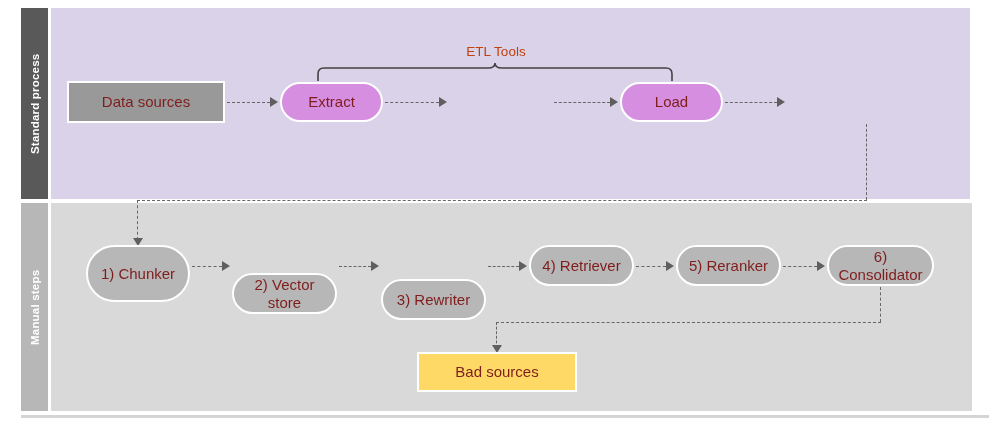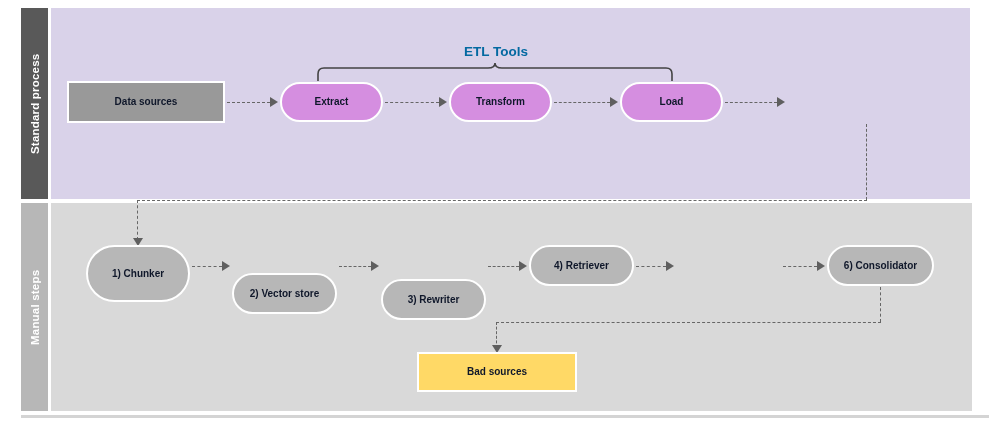--- a/index.html
+++ b/index.html
@@ -51,23 +51,23 @@
     background: #d4d4d4;
   }
 
   
   .node {
     position: absolute;
     display: flex;
     align-items: center;
     justify-content: center;
     text-align: center;
-    color: #0f172a;
-    font-weight: bold;
-    font-size: 10px;
+    color: #7f1d1d;
+    font-weight: normal;
+    font-size: 15px;
     line-height: 1.15;
     box-sizing: border-box;
     border: 2px solid #ffffff;
     padding: 0 6px;
   }
   .node.rect { border-radius: 0; }
   .node.pill { border-radius: 999px; }
 
   .n-grey   { background: #999999; }
   .n-purple { background: #d58ee0; }
@@ -108,22 +108,22 @@
     width: 358px;
     height: 20px;
   }
   #etl-label {
     position: absolute;
     left: 416px;
     top: 44px;
     width: 160px;
     text-align: center;
     font-size: 13.5px;
-    color: #0369a1;
-    font-weight: bold;
+    color: #c2410c;
+    font-weight: normal;
   }
 </style>
 </head>
 <body>
 
 <div id="canvas">
 
   <div id="lane-top-body" class="lane-body"></div>
   <div id="lane-top-label" class="lane-label">Standard process</div>
 
@@ -138,23 +138,20 @@
   </svg>
 
   <div class="node rect n-grey" style="left:67px;  top:81px;  width:158px; height:42px;">
     <span>Data sources</span>
   </div>
 
   <div class="node pill n-purple" style="left:280px; top:82px; width:103px; height:40px;">
     <span>Extract</span>
   </div>
 
-  <div class="node pill n-purple" style="left:449px; top:82px; width:103px; height:40px;">
-    <span>Transform</span>
-  </div>
 
   <div class="node pill n-purple" style="left:620px; top:82px; width:103px; height:40px;">
     <span>Load</span>
   </div>
 
 
   <div class="dash-h" style="left:227px; top:102px; width:43px;"></div>
   <div class="arrow-r" style="left:270px; top:97px;"></div>
 
   <div class="dash-h" style="left:385px; top:102px; width:54px;"></div>
@@ -180,20 +177,23 @@
   </div>
 
   <div class="node pill n-grey2" style="left:381px; top:245px; width:105px; height:41px;margin-top:34px;">
     <span>3) Rewriter</span>
   </div>
 
   <div class="node pill n-grey2" style="left:529px; top:245px; width:105px; height:41px;">
     <span>4) Retriever</span>
   </div>
 
+  <div class="node pill n-grey2" style="left:676px; top:245px; width:105px; height:41px;">
+    <span>5) Reranker</span>
+  </div>
 
   <div class="node pill n-grey2" style="left:827px; top:245px; width:107px; height:41px;">
     <span>6) Consolidator</span>
   </div>
 
   <div class="dash-h" style="left:192px; top:266px; width:30px;"></div>
   <div class="arrow-r" style="left:222px; top:261px;"></div>
 
   <div class="dash-h" style="left:339px; top:266px; width:32px;"></div>
   <div class="arrow-r" style="left:371px; top:261px;"></div>

